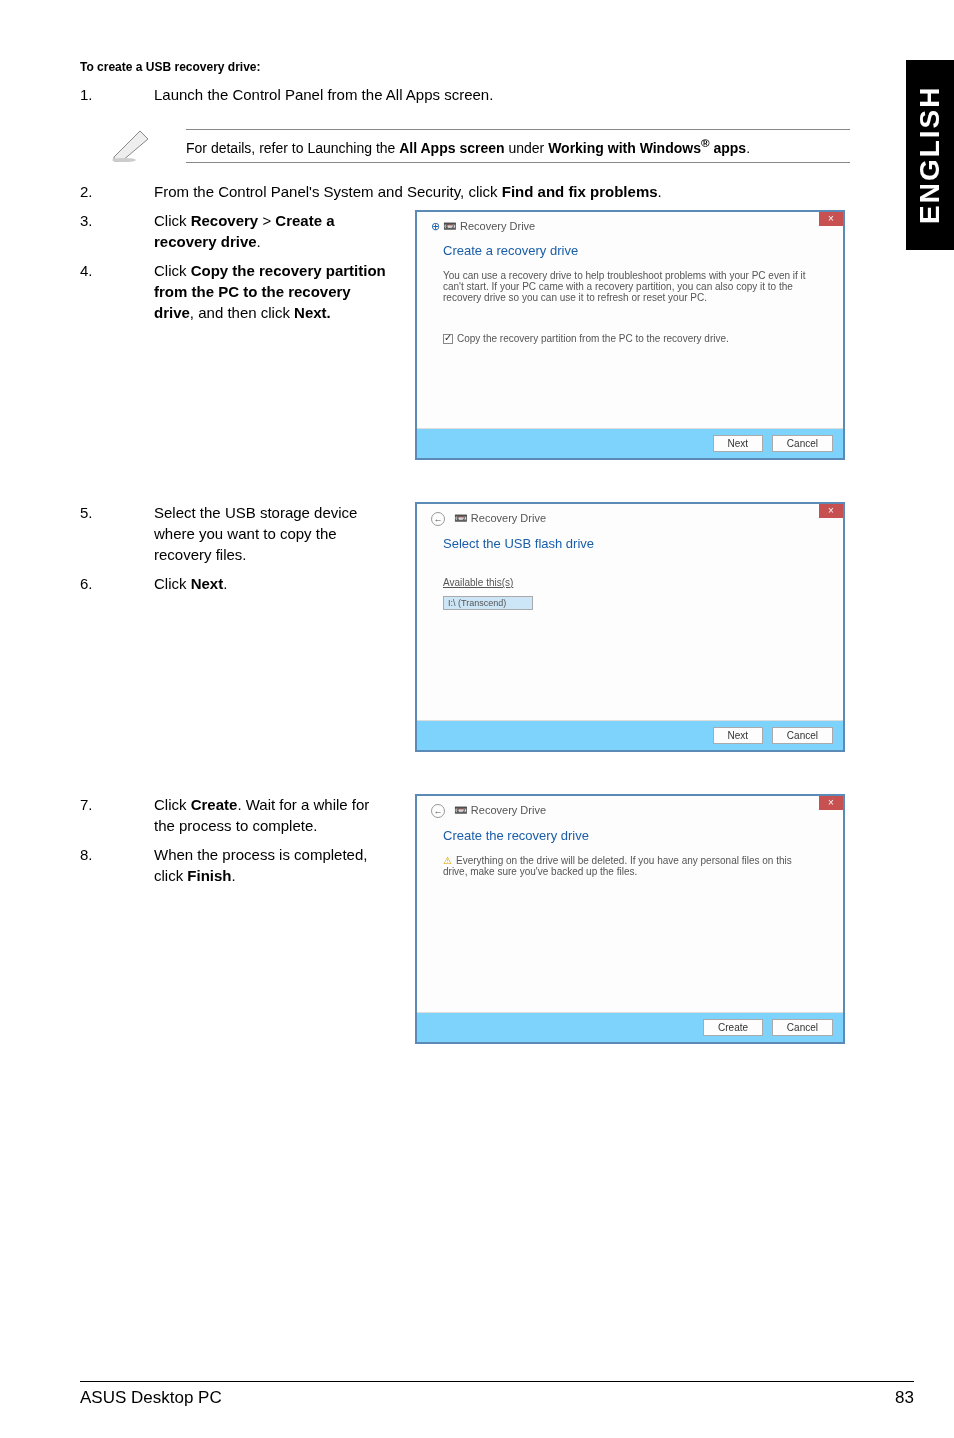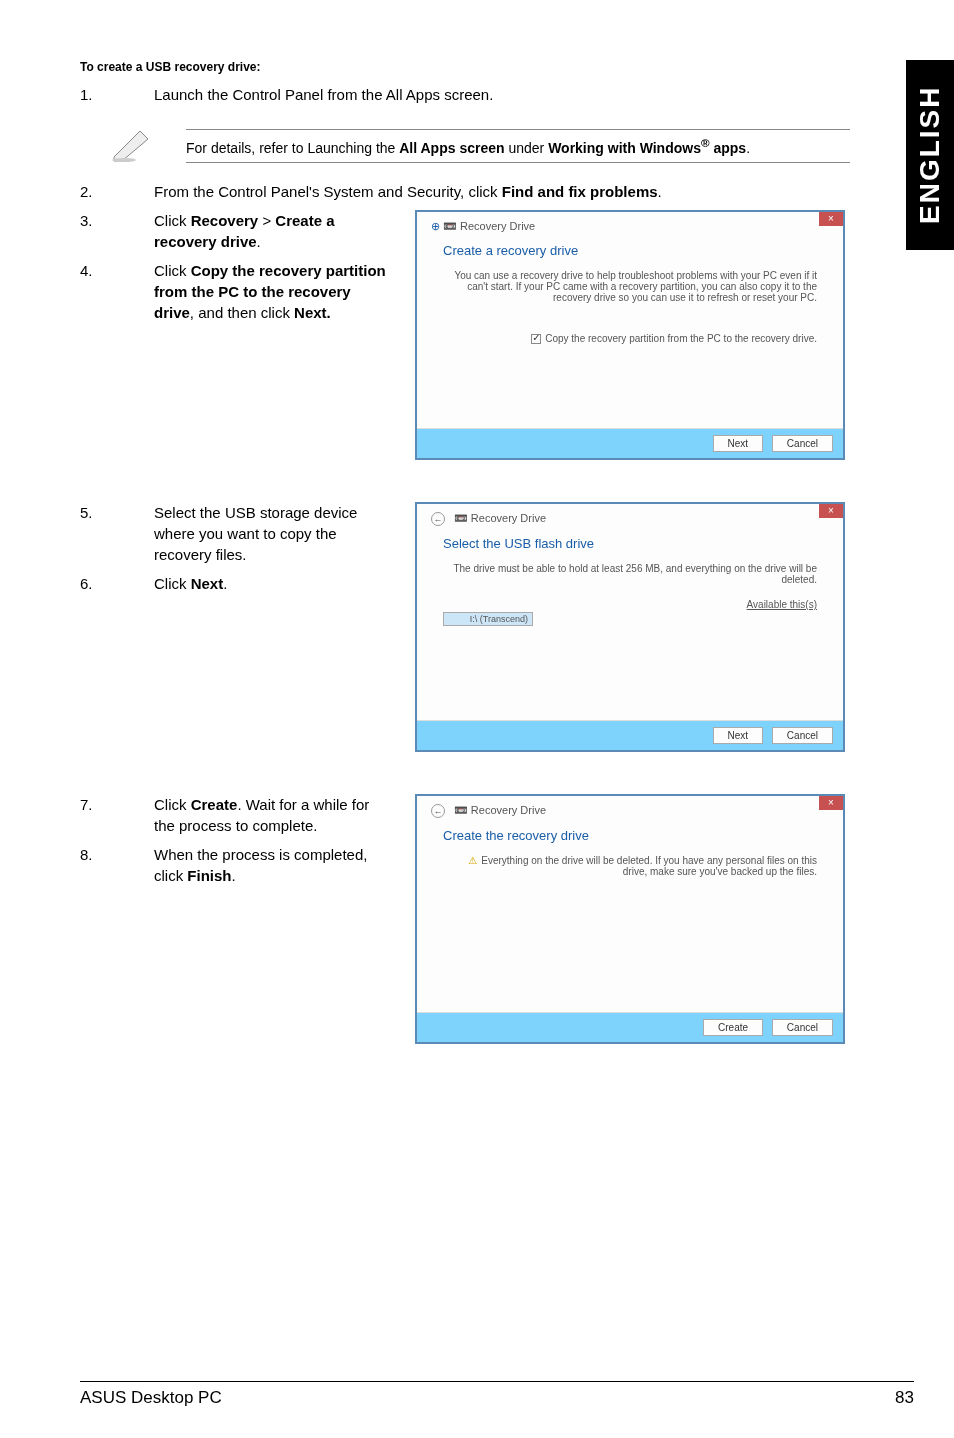--- a/index.html
+++ b/index.html
@@ -66,21 +66,21 @@
     text-align: center;
     line-height: 12px;
     margin-right: 6px;
     font-size: 9px;
   }
   .dialog-title {
     color: #1a5da8;
     font-size: 13px;
     padding: 6px 26px;
   }
-  .dialog-body { padding: 6px 26px; font-size: 10px; color: #555; text-align: right; }
+  .dialog-body { padding: 6px 26px; font-size: 10px; color: #555; }
   .dialog-footer {
     position: absolute;
     bottom: 0; left: 0; right: 0;
     background: #7dd3fc;
     padding: 6px 10px;
     text-align: right;
     border-top: 1px solid #ddd;
   }
   .dialog-btn {
     display: inline-block;
@@ -102,21 +102,21 @@
     content: "✓";
     position: absolute;
     top: -3px; left: 0;
     font-size: 10px;
     color: #333;
   }
   .listbox {
     border: 1px solid #aaa;
     width: 90px;
     font-size: 9px;
-    margin-top: 2px;
+    margin-top: 8px;
   }
   .listbox-item {
     background: #cde6f7;
     padding: 1px 4px;
   }
   .warn-icon {
     display: inline-block;
     color: #d9a400;
     margin-right: 4px;
   }
@@ -233,21 +233,20 @@
       </div>
     </div>
     <div class="right-col">
       <div class="dialog">
         <div class="dialog-close">×</div>
         <div class="dialog-header">
           <span class="dialog-back">←</span> <span>📼 <span>Recovery Drive</span></span>
         </div>
         <div class="dialog-title">Select the USB flash drive</div>
         <div class="dialog-body">
-          <div>The drive must be able to hold at least 256 MB, and everything on the drive will be deleted.</div>
           <div style="height:14px"></div>
           <div style="text-decoration:underline">Available this(s)</div>
           <div class="listbox">
             <div class="listbox-item">I:\ (Transcend)</div>
           </div>
         </div>
         <div class="dialog-footer">
           <span class="dialog-btn">Next</span>
           <span class="dialog-btn">Cancel</span>
         </div>

